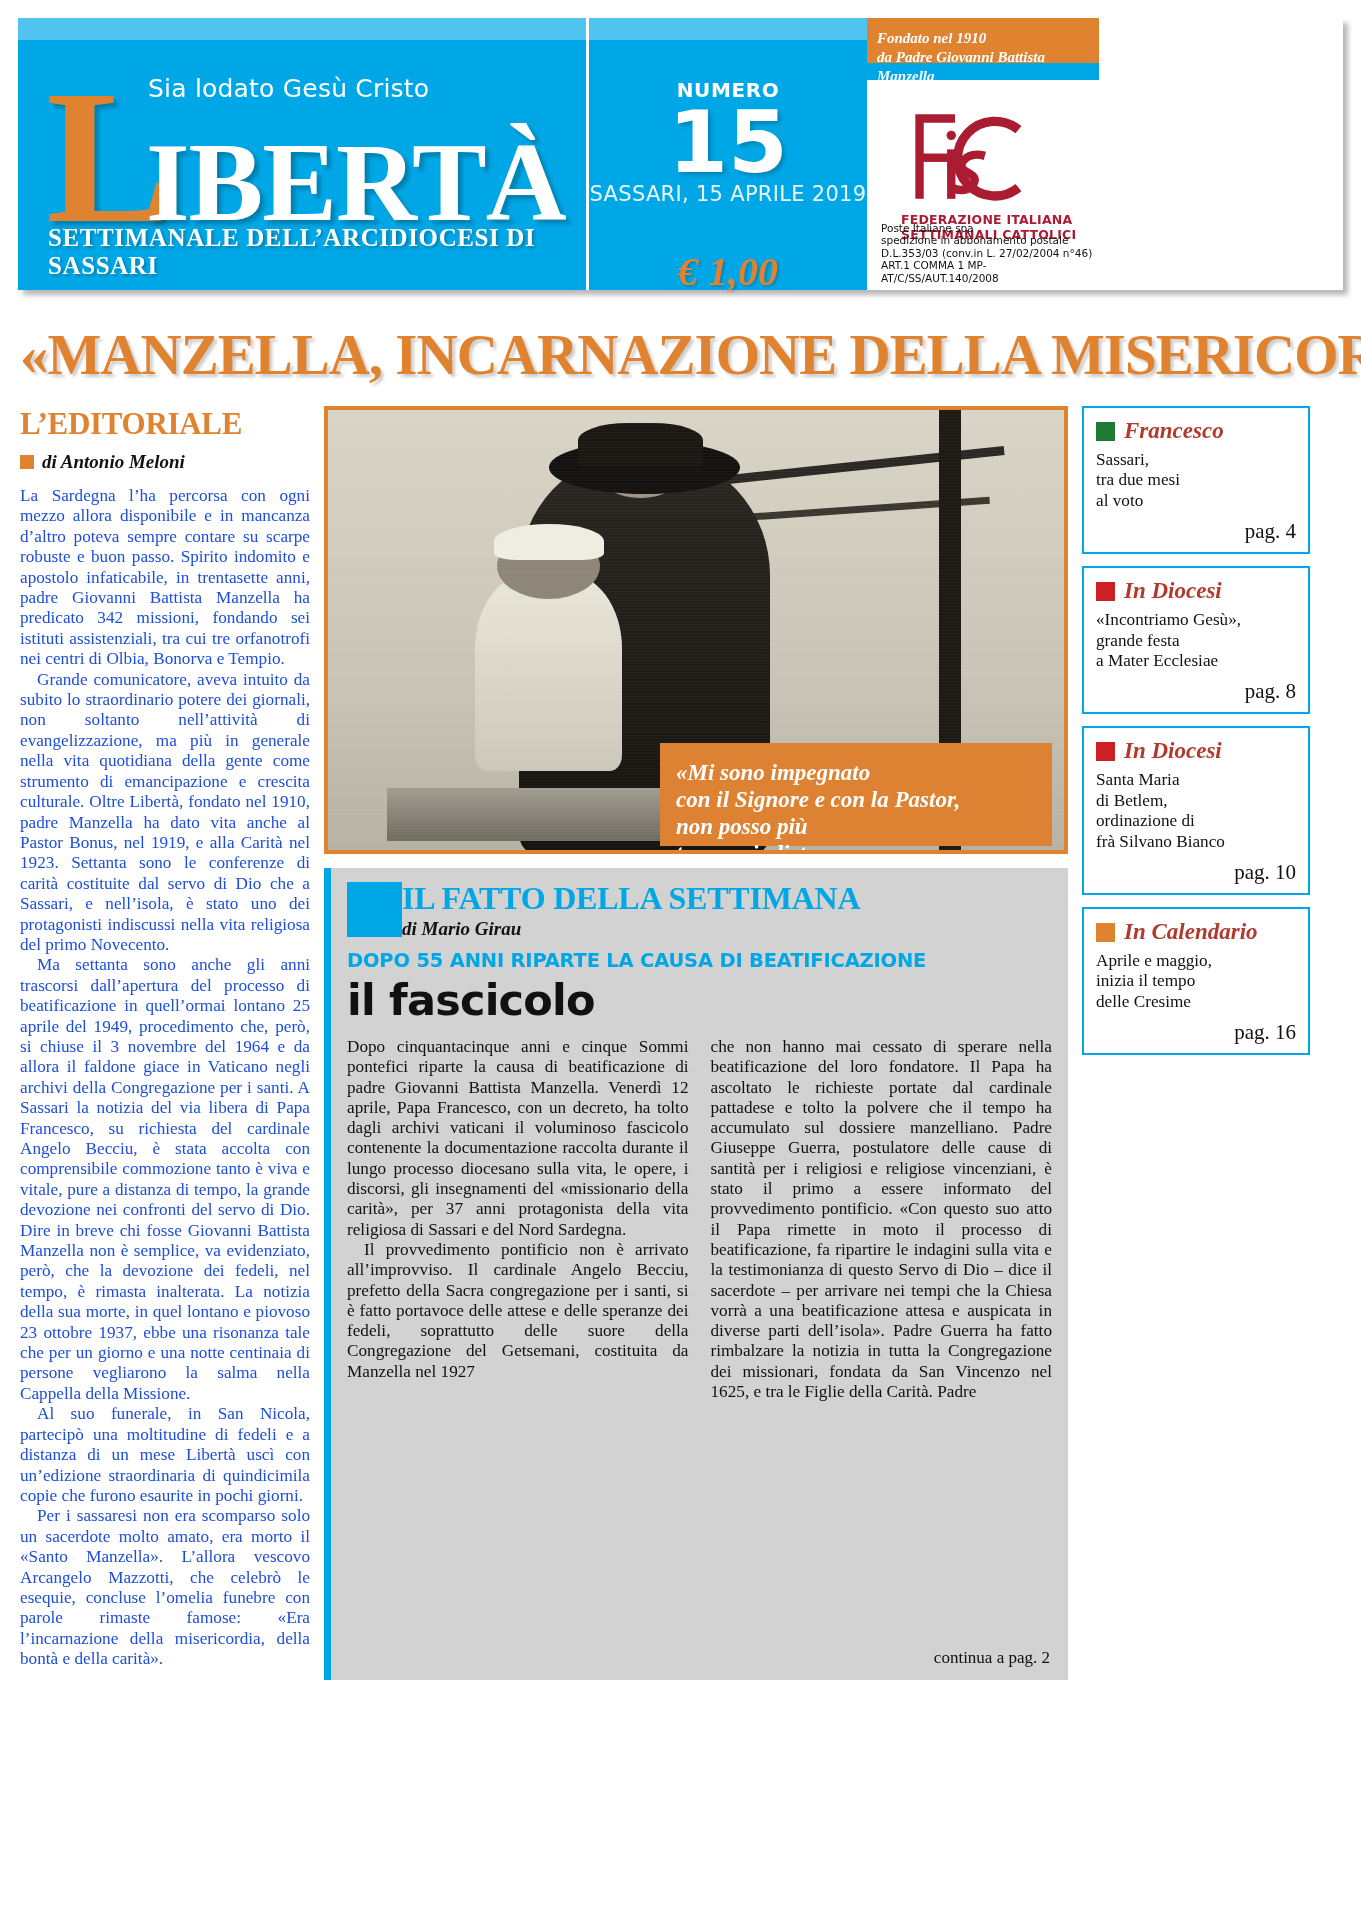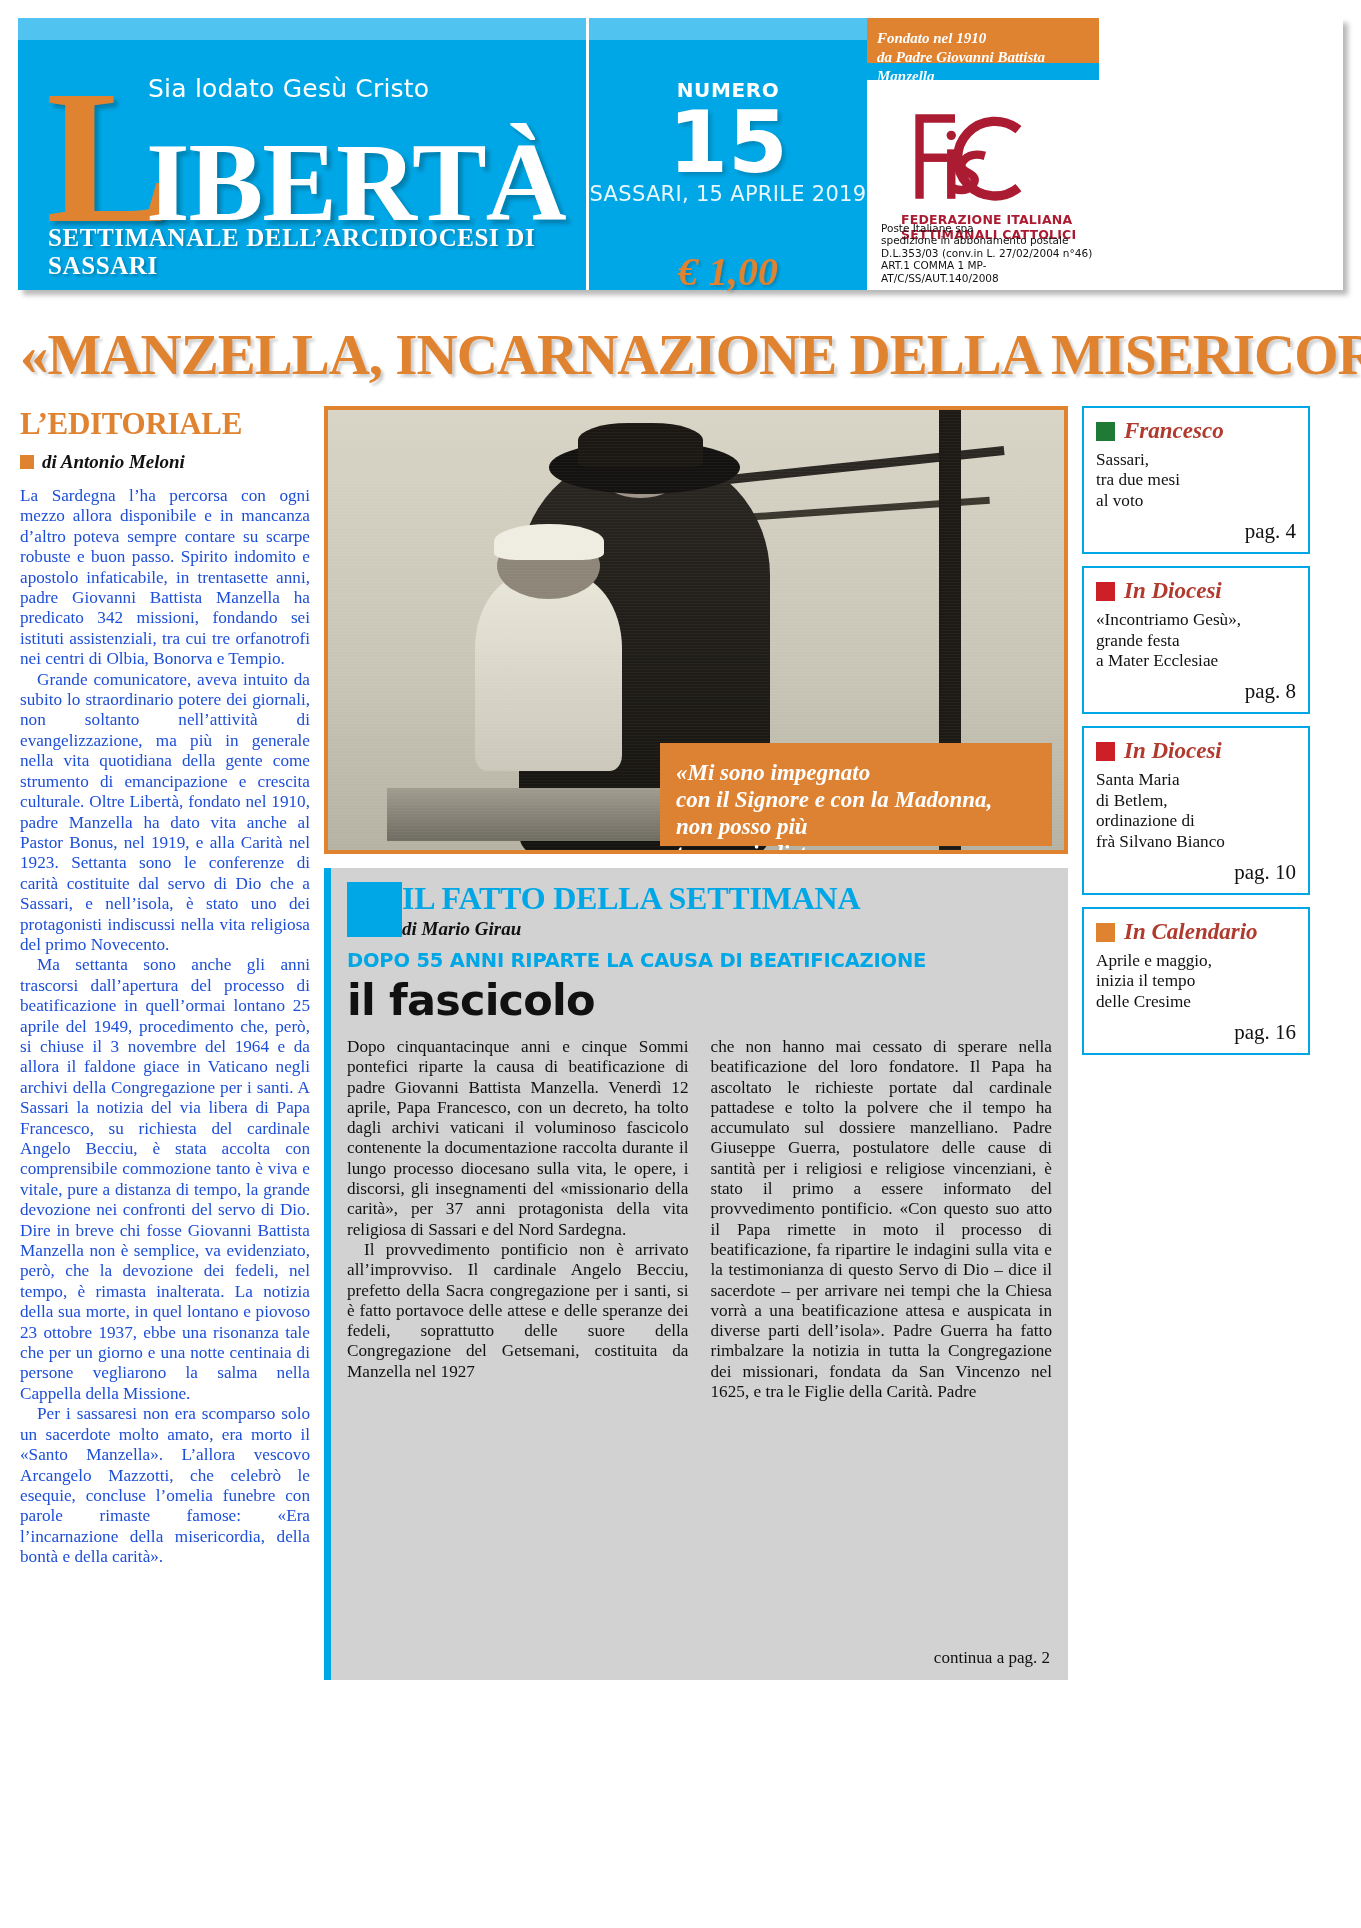--- a/index.html
+++ b/index.html
@@ -414,20 +414,21 @@
     <div class="col-editorial">
       <div class="ed-title">L’EDITORIALE</div>
       <div class="byline-row">
         <span class="byline-sq"></span>
         <span class="byline-name">di Antonio Meloni</span>
       </div>
       <div class="ed-body">
         <p class="first">La Sardegna l’ha percorsa con ogni mezzo allora disponibile e in mancanza d’altro poteva sempre contare su scarpe robuste e buon passo. Spirito indomito e apostolo infaticabile, in trentasette anni, padre Giovanni Battista Manzella ha predicato 342 missioni, fondando sei istituti assistenziali, tra cui tre orfanotrofi nei centri di Olbia, Bonorva e Tempio.</p>
         <p>Grande comunicatore, aveva intuito da subito lo straordinario potere dei giornali, non soltanto nell’attività di evangelizzazione, ma più in generale nella vita quotidiana della gente come strumento di emancipazione e crescita culturale. Oltre Libertà, fondato nel 1910, padre Manzella ha dato vita anche al Pastor Bonus, nel 1919, e alla Carità nel 1923. Settanta sono le conferenze di carità costituite dal servo di Dio che a Sassari, e nell’isola, è stato uno dei protagonisti indiscussi nella vita religiosa del primo Novecento.</p>
         <p>Ma settanta sono anche gli anni trascorsi dall’apertura del processo di beatificazione in quell’ormai lontano 25 aprile del 1949, procedimento che, però, si chiuse il 3 novembre del 1964 e da allora il faldone giace in Vaticano negli archivi della Congregazione per i santi. A Sassari la notizia del via libera di Papa Francesco, su richiesta del cardinale Angelo Becciu, è stata accolta con comprensibile commozione tanto è viva e vitale, pure a distanza di tempo, la grande devozione nei confronti del servo di Dio. Dire in breve chi fosse Giovanni Battista Manzella non è semplice, va evidenziato, però, che la devozione dei fedeli, nel tempo, è rimasta inalterata. La notizia della sua morte, in quel lontano e piovoso 23 ottobre 1937, ebbe una risonanza tale che per un giorno e una notte centinaia di persone vegliarono la salma nella Cappella della Missione.</p>
+        <p>Al suo funerale, in San Nicola, partecipò una moltitudine di fedeli e a distanza di un mese Libertà uscì con un’edizione straordinaria di quindicimila copie che furono esaurite in pochi giorni.</p>
         <p>Per i sassaresi non era scomparso solo un sacerdote molto amato, era morto il «Santo Manzella». L’allora vescovo Arcangelo Mazzotti, che celebrò le esequie, concluse l’omelia funebre con parole rimaste famose: «Era l’incarnazione della misericordia, della bontà e della carità».</p>
       </div>
     </div>
 
     <div class="col-main">
 
       <div class="photo-block">
         <div class="photo">
           <div class="ph-sky"></div>
           <div class="ph-rail"></div>
@@ -439,21 +440,21 @@
           <div class="ph-hat2"></div>
           <div class="ph-child-body"></div>
           <div class="ph-child-head"></div>
           <div class="ph-child-cap"></div>
           <div class="ph-table"></div>
           <div class="ph-grain"></div>
 
           <div class="quote-box">
             <div class="quote-text">
               <div>«Mi sono impegnato</div>
-              <div>con il Signore e con la Madonna,</div>
+              <div>con il Signore e con la Pastor,</div>
               <div>non posso più</div>
               <div>tornare indietro»</div>
             </div>
             <div class="quote-attr">[Padre Giovanni Battista Manzella]</div>
           </div>
         </div>
       </div>
 
       <div class="feature">
         <div class="feat-head">

